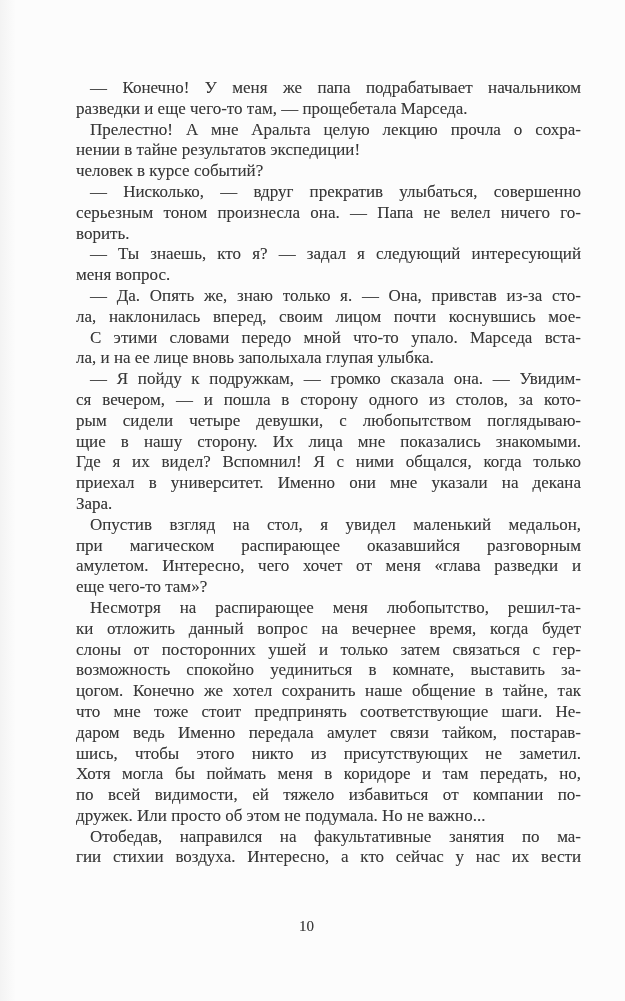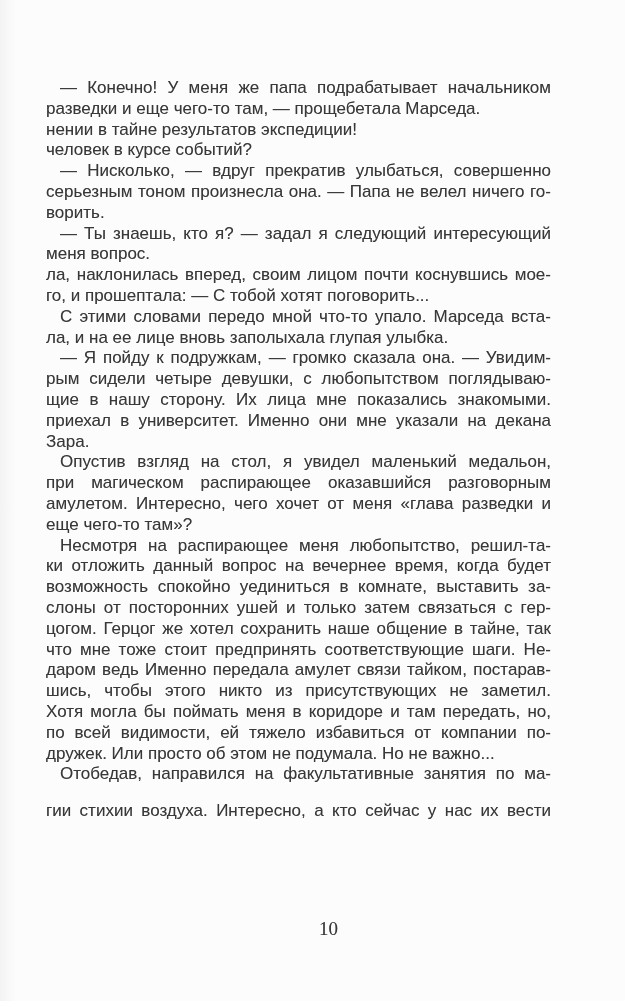--- a/index.html
+++ b/index.html
@@ -15,90 +15,92 @@
   }
   .book-page {
     position: absolute;
     left: 0; top: 0;
     width: 625px;
     height: 1001px;
     background: linear-gradient(90deg, var(--edge, #f3f3f3) 0px, var(--bg, #fcfcfc) 16px, var(--bg, #fcfcfc) 100%);
   }
   .text-block {
     position: absolute;
-    left: 46px;
+    left: 76px;
     top: 78px;
     width: 505px;
-    font-family: Liberation Sans, sans-serif;
+    font-family: Liberation Serif, serif;
     font-size: 17px;
     line-height: 20.8px;
     color: var(--ink, #383838);
     text-shadow: 0 0 0.5px rgba(40,40,40,0.35);
   }
   .line {
     text-align: justify;
     text-align-last: justify;
     white-space: normal;
   }
   .line.first {
     text-indent: 14px;
   }
   .line.last {
     text-align: right;
     text-align-last: left;
   }
   .line.last.justified {
     text-align: justify;
     text-align-last: justify;
-    margin-top: 16px;
   }
   .page-number {
     position: absolute;
-    left: 76px;
+    left: 54px;
     top: 918px;
     width: 505px;
     text-align: center;
     font-family: "Liberation Serif", "DejaVu Serif", serif;
-    font-size: 19px;
+    font-size: 15px;
     color: var(--ink, #383838);
     text-shadow: 0 0 0.5px rgba(40,40,40,0.35);
   }
 </style>
 </head>
 <body style="--bg: #fcfcfc; --edge: #f3f3f3; --ink: #383838;">
 
 <div class="book-page">
   <div class="text-block">
       <div class="line first">— Конечно! У меня же папа подрабатывает начальником</div>
       <div class="line last">разведки и еще чего-то там, — прощебетала Марседа.</div>
+      <div class="line first">Прелестно! А мне Аральта целую лекцию прочла о сохра-</div>
       <div class="line last">нении в тайне результатов экспедиции!</div>
       <div class="line last">человек в курсе событий?</div>
       <div class="line first">— Нисколько, — вдруг прекратив улыбаться, совершенно</div>
       <div class="line">серьезным тоном произнесла она. — Папа не велел ничего го-</div>
       <div class="line last">ворить.</div>
       <div class="line first">— Ты знаешь, кто я? — задал я следующий интересующий</div>
       <div class="line last">меня вопрос.</div>
+      <div class="line first">— Да. Опять же, знаю только я. — Она, привстав из-за сто-</div>
       <div class="line">ла, наклонилась вперед, своим лицом почти коснувшись мое-</div>
-      <div class="line last">го, и прошептала: — С тобой хотят поговорить...</div>
       <div class="line first">С этими словами передо мной что-то упало. Марседа вста-</div>
       <div class="line last">ла, и на ее лице вновь заполыхала глупая улыбка.</div>
       <div class="line first">— Я пойду к подружкам, — громко сказала она. — Увидим-</div>
+      <div class="line">ся вечером, — и пошла в сторону одного из столов, за кото-</div>
       <div class="line">рым сидели четыре девушки, с любопытством поглядываю-</div>
       <div class="line">щие в нашу сторону. Их лица мне показались знакомыми.</div>
+      <div class="line">Где я их видел? Вспомнил! Я с ними общался, когда только</div>
       <div class="line">приехал в университет. Именно они мне указали на декана</div>
       <div class="line last">Зара.</div>
       <div class="line first">Опустив взгляд на стол, я увидел маленький медальон,</div>
       <div class="line">при магическом распирающее оказавшийся разговорным</div>
       <div class="line">амулетом. Интересно, чего хочет от меня «глава разведки и</div>
       <div class="line last">еще чего-то там»?</div>
       <div class="line first">Несмотря на распирающее меня любопытство, решил-та-</div>
       <div class="line">ки отложить данный вопрос на вечернее время, когда будет</div>
+      <div class="line">слоны от посторонних ушей и только затем связаться с гер-</div>
       <div class="line">возможность спокойно уединиться в комнате, выставить за-</div>
-      <div class="line">слоны от посторонних ушей и только затем связаться с гер-</div>
-      <div class="line">цогом. Герцог же хотел сохранить наше общение в тайне, так</div>
+      <div class="line">цогом. Конечно же хотел сохранить наше общение в тайне, так</div>
       <div class="line">что мне тоже стоит предпринять соответствующие шаги. Не-</div>
       <div class="line">даром ведь Именно передала амулет связи тайком, постарав-</div>
       <div class="line">шись, чтобы этого никто из присутствующих не заметил.</div>
       <div class="line">Хотя могла бы поймать меня в коридоре и там передать, но,</div>
       <div class="line">по всей видимости, ей тяжело избавиться от компании по-</div>
       <div class="line last">дружек. Или просто об этом не подумала. Но не важно...</div>
       <div class="line first">Отобедав, направился на факультативные занятия по ма-</div>
       <div class="line last justified">гии стихии воздуха. Интересно, а кто сейчас у нас их вести</div>
     </div>
   <div class="page-number">10</div>

